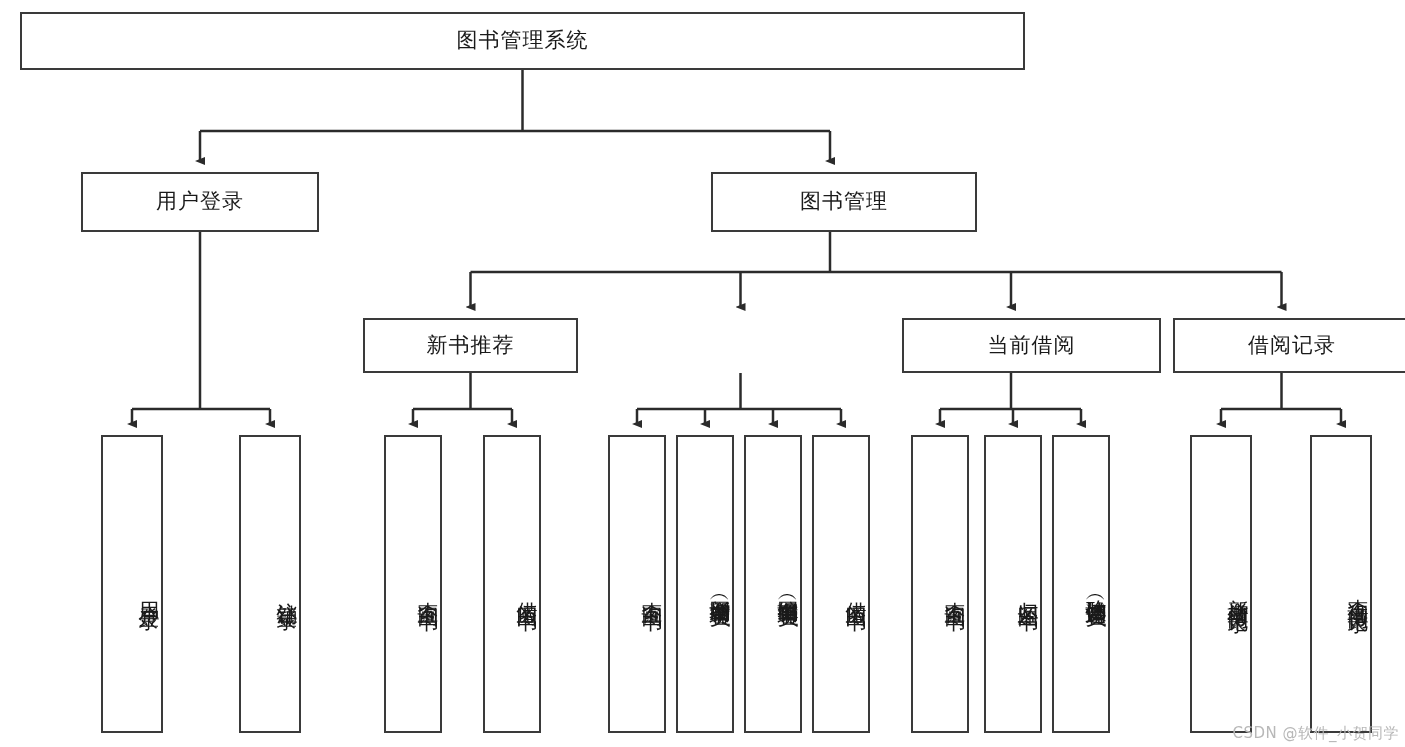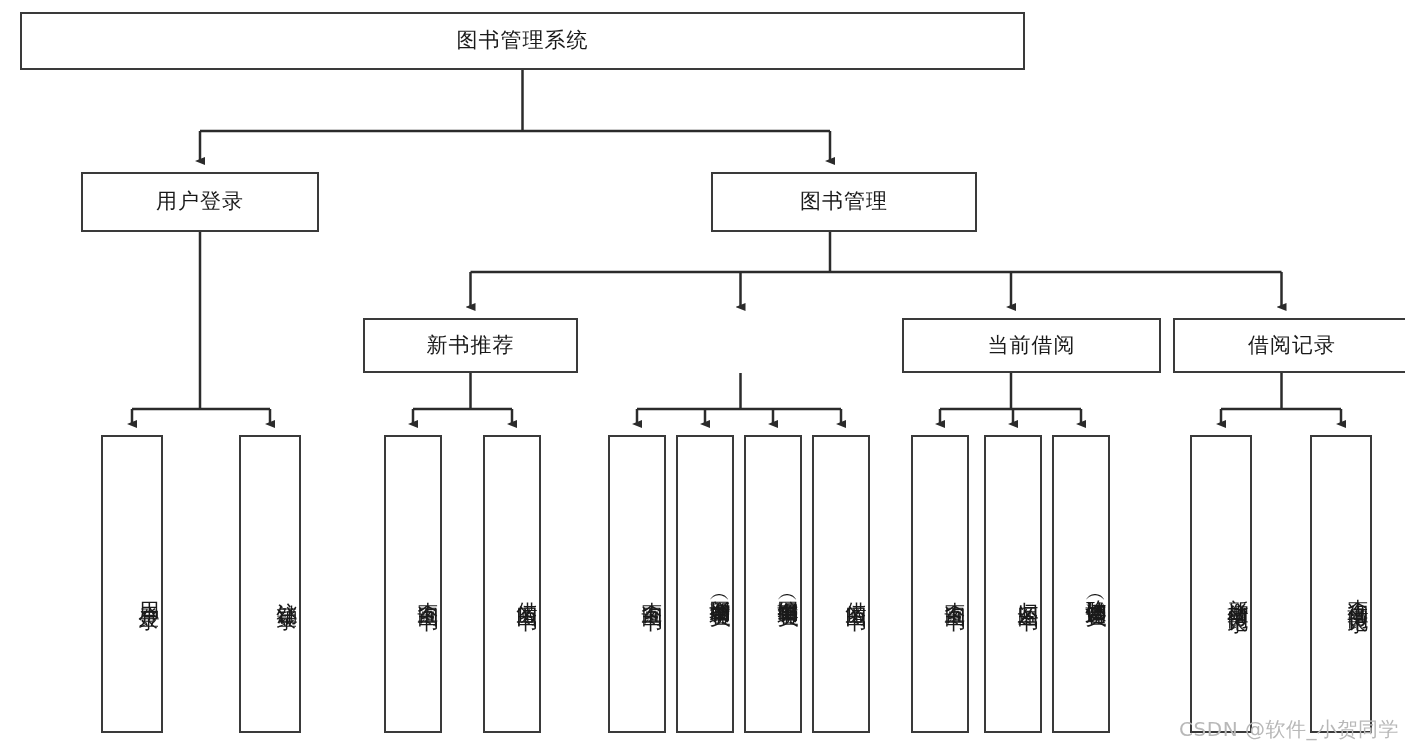--- a/index.html
+++ b/index.html
@@ -54,21 +54,21 @@
     letter-spacing: 1px;
   }
   .label {
     display: block;
     white-space: nowrap;
   }
   .watermark {
     position: absolute;
     right: 6px;
     bottom: 4px;
-    font-size: 20px;
+    font-size: 15px;
     color: #b8b8b8;
     letter-spacing: 0.5px;
     white-space: nowrap;
   }
 </style>
 </head>
 <body>
 
 <div id="canvas">
 

